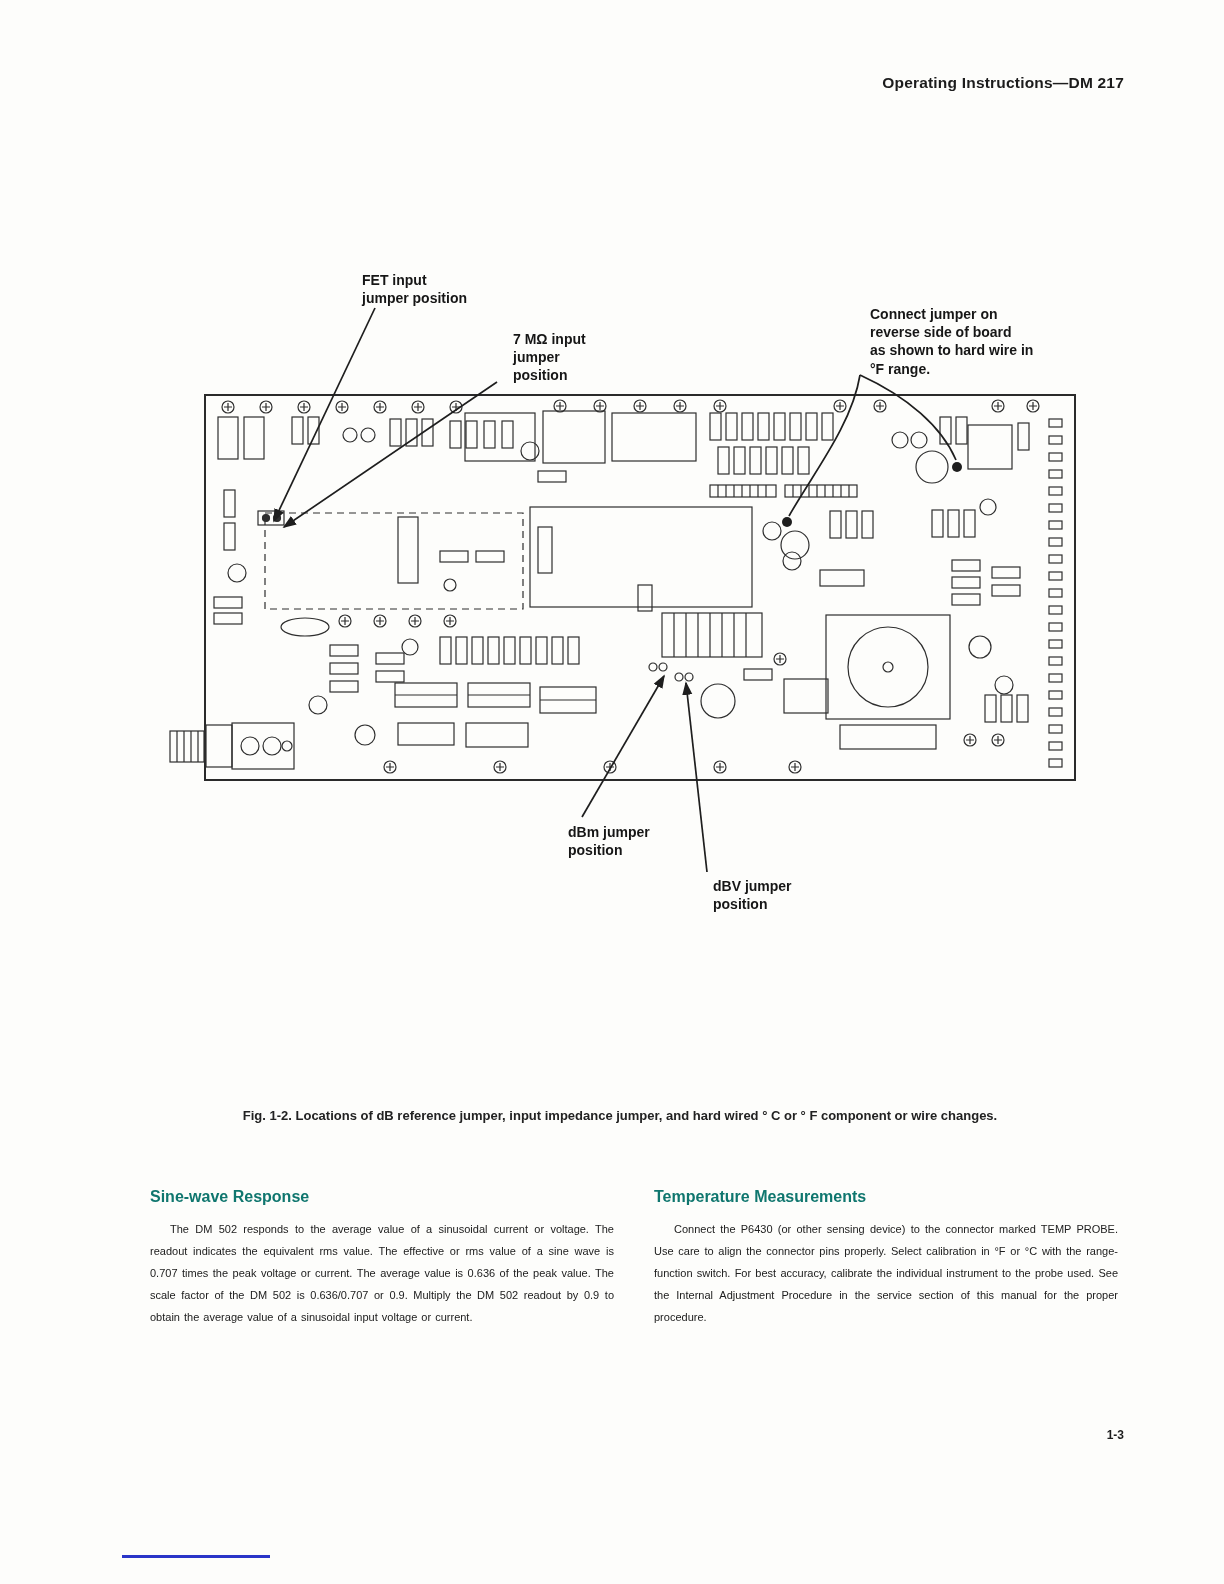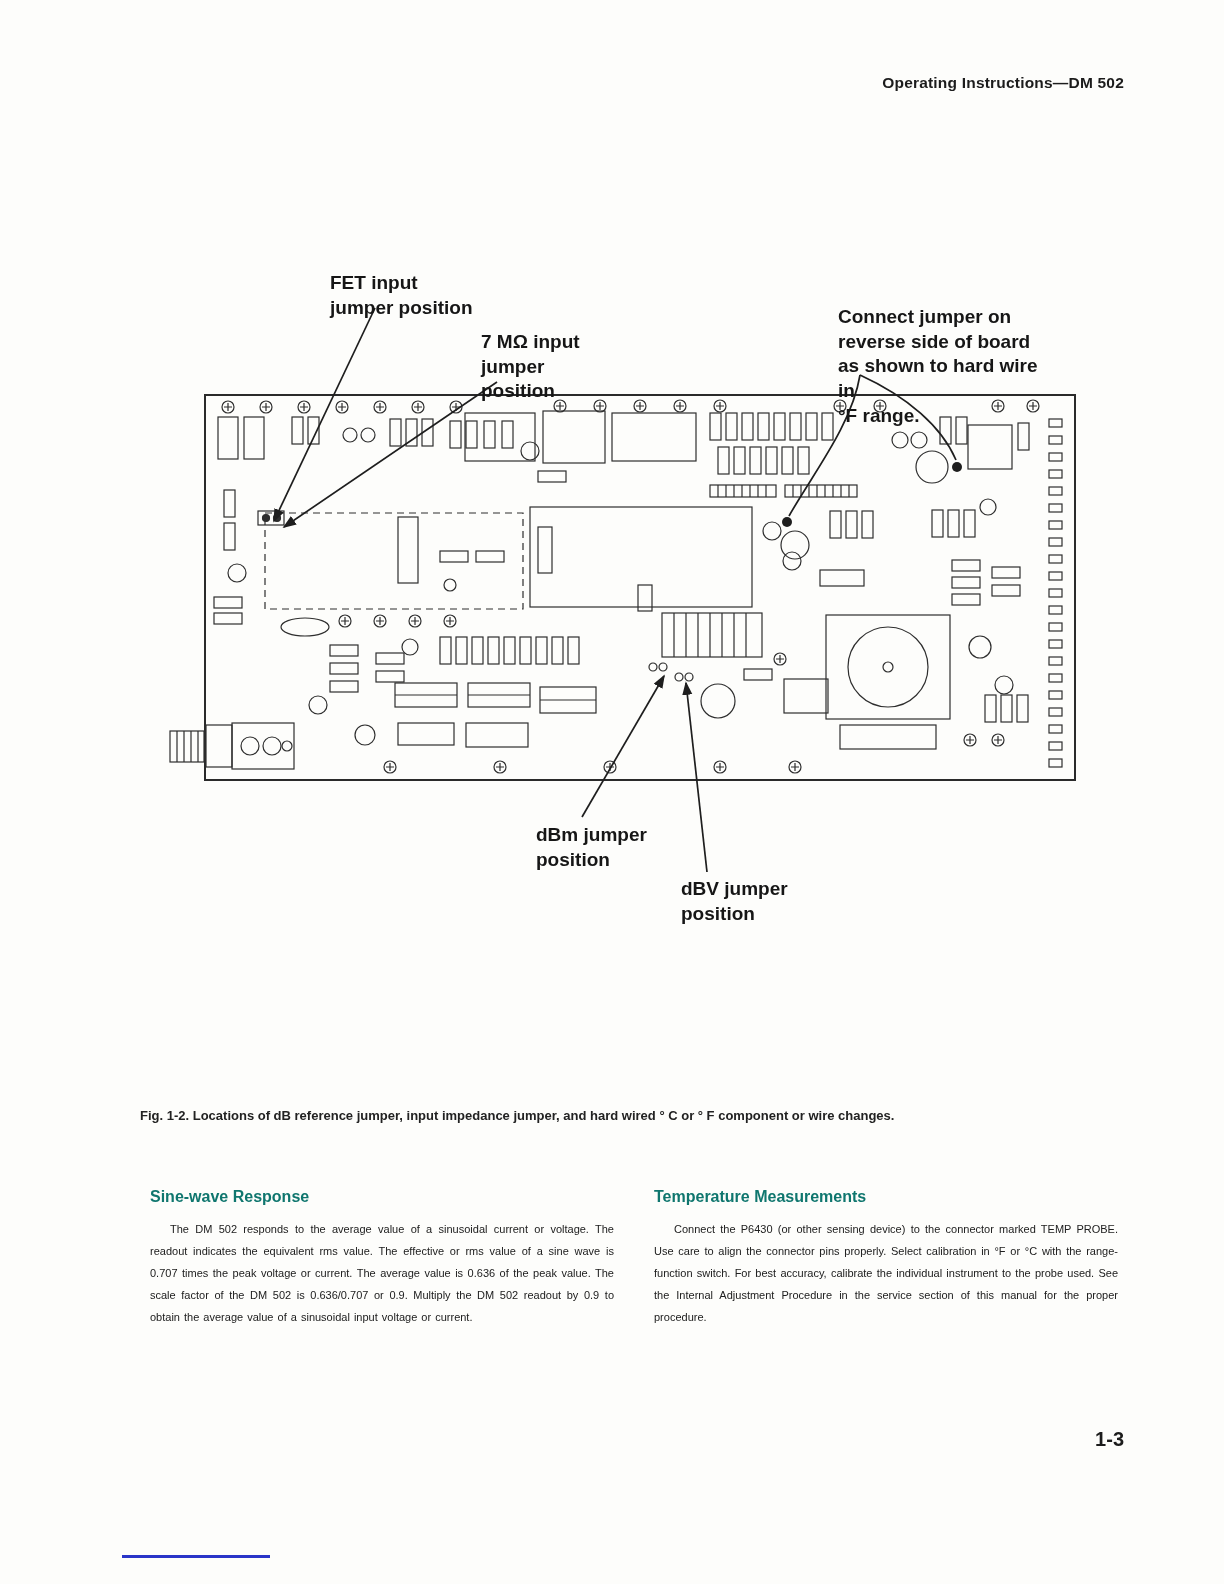--- a/index.html
+++ b/index.html
@@ -11,51 +11,51 @@
     font-family:"Liberation Sans", sans-serif;
     color:#1c1c1c;
     overflow:hidden;
   }
   .header-title {
     position:absolute; top:74px; left:624px; width:500px;
     text-align:right; font-weight:bold; font-size:15.5px;
     letter-spacing:0.2px;
   }
   .callout {
-    position:absolute; font-weight:bold; font-size:19px;
-    line-height:1.3; white-space:pre-line; color:#161616;
+    position:absolute; font-weight:bold; font-size:14px;
+    line-height:1.3; white-space:pre-line; color:#161616;margin-left:32px;
   }
   .fig-caption {
     position:absolute; top:1108px; left:140px; width:960px;
-    font-weight:bold; font-size:13px; color:#222;
+    text-align:center; font-weight:bold; font-size:13px; color:#222;
   }
   .col { position:absolute; width:464px; }
   .col-left  { left:150px; top:1188px; }
   .col-right { left:654px; top:1188px; }
   .col h2 { font-size:16px; margin:0 0 12px 0; font-weight:bold; color:#0f766e; }
   .col p {
     margin:0; font-size:11px; line-height:22px;
     text-align:justify; text-indent:20px; color:#202020;
     word-spacing:1px;
   }
   .page-number {
     position:absolute; left:1062px; top:1428px; width:62px;
-    text-align:right; font-weight:bold; font-size:20px;
+    text-align:right; font-weight:bold; font-size:12px;
   }
   .scan-line {
     position:absolute; left:122px; top:1555px; width:148px; height:3px;
     background:#2a35c8;
   }
 </style>
 </head>
 <body>
 
 <div class="page">
 
-  <div class="header-title">Operating Instructions—DM 502</div>
+  <div class="header-title">Operating Instructions—DM 217</div>
 
   <svg width="960" height="670" viewBox="0 0 960 670" style="position:absolute; left:140px; top:255px;">
     <defs>
       <marker id="arr" markerWidth="9" markerHeight="8" refX="7" refY="3" orient="auto">
         <path d="M0,0 L8,3 L0,6 Z" fill="#1e1e1e"></path>
       </marker>
       <g id="rv">
           <rect x="0" y="0" width="11" height="27" fill="none" stroke="#2e2e2e"></rect>
         </g>
       <g id="rh">

